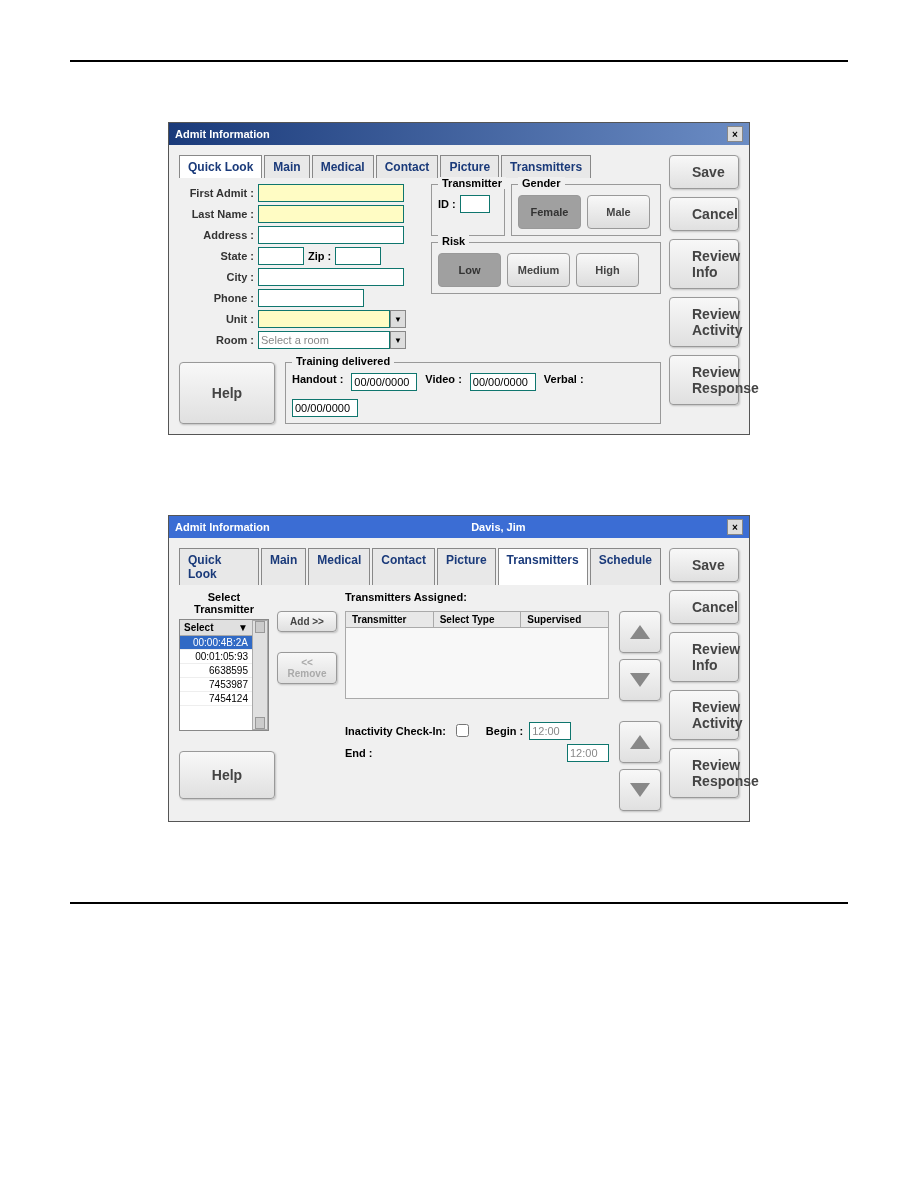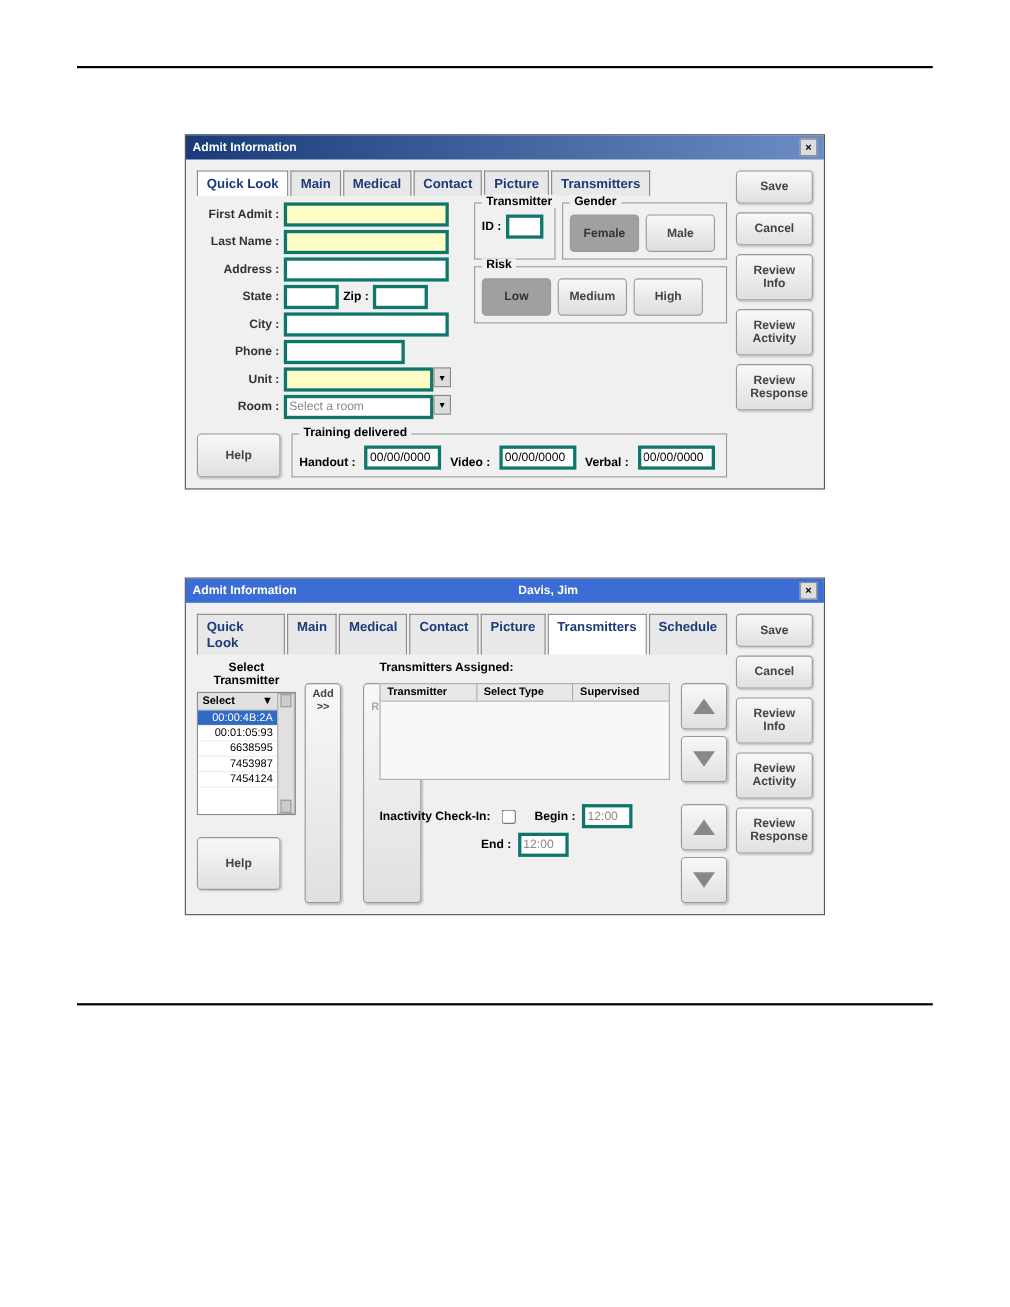--- a/index.html
+++ b/index.html
@@ -68,32 +68,32 @@
   }
   .tab.active {
     background: white;
     color: #1a3a7a;
   }
   .tab.hl { color: #1a3a7a; }
   .btn3d {
     background: linear-gradient(#f8f8f8, #e0e0e0);
     border: 1px solid #999;
     border-radius: 4px;
-    padding: 8px 12px;
+    padding: 8px 22px;
     text-align: center;
     font-weight: bold;
     color: #444;
-    font-size: 11px;
+    font-size: 14px;
     box-shadow: 1px 1px 2px rgba(0,0,0,0.2);
   }
   .btn3d.small { padding: 4px 6px; font-size: 10px; }
   .form-row { display: flex; align-items: center; margin-bottom: 3px; gap: 4px; }
   .form-label { width: 75px; text-align: right; font-weight: bold; color: #333; font-size: 11px; }
   .text-input {
-    border: 3px solid #0f766e;
+    border: 1px solid #0f766e;
     background: white;
     height: 16px;
     padding: 0 2px;
     font-size: 11px;
   }
   .text-input.req { background: #fffcc4; }
   .combo { display: flex; }
   .combo .arrow {
     background: #ddd; border: 1px solid #888; width: 14px; height: 16px;
     display: flex; align-items: center; justify-content: center; font-size: 8px;
@@ -265,21 +265,21 @@
               <div class="toggle-btn">High</div>
             </div>
           </div>
         </div>
       </div>
 
       <div style="display:flex; gap:10px; margin-top:10px; align-items:stretch;">
         <div class="btn3d" style="width:50px;display:flex;align-items:center;justify-content:center;">Help</div>
         <div class="fieldset" style="flex:1;margin-bottom:0;">
           <div class="legend">Training delivered</div>
-          <div style="display:flex;gap:8px;margin-top:4px;align-items:flex-end;flex-wrap:wrap;">
+          <div style="display:flex;gap:8px;margin-top:4px;align-items:flex-start;flex-wrap:wrap;">
             <span style="font-weight:bold">Handout :</span>
             <input class="text-input" style="width: 60px;" value="00/00/0000">
             <span style="font-weight:bold">Video :</span>
             <input class="text-input" style="width: 60px;" value="00/00/0000">
             <span style="font-weight:bold">Verbal :</span>
             <input class="text-input" style="width: 60px;" value="00/00/0000">
           </div>
         </div>
       </div>
     </div>
@@ -330,21 +330,21 @@
               <div class="item">00:01:05:93</div>
               <div class="item">6638595</div>
               <div class="item">7453987</div>
               <div class="item">7454124</div>
             </div>
             <div class="scrollbar"></div>
           </div>
           <div class="btn3d" style="margin-top:20px;width:50px;display:flex;align-items:center;justify-content:center;height:30px;">Help</div>
         </div>
 
-        <div style="width:60px;display:flex;flex-direction:row;gap:20px;padding-top:20px;">
+        <div style="width:60px;display:flex;flex-direction:column;gap:20px;padding-top:20px;">
           <div class="btn3d small">Add &gt;&gt;</div>
           <div class="btn3d small" style="color:#aaa">&lt;&lt; Remove</div>
         </div>
 
         <div style="flex:1;">
           <div style="font-weight:bold;margin-bottom:8px;">Transmitters Assigned:</div>
           <div style="display:flex; gap:10px;">
             <div style="flex:1;">
               <div class="table-hdr">
                 <div style="flex:1">Transmitter</div>
@@ -364,21 +364,21 @@
           </div>
 
           <div style="display:flex;gap:10px;margin-top:20px;align-items:flex-start;">
             <div style="flex:1;">
               <div style="display:flex;align-items:center;gap:6px;margin-bottom:4px;">
                 <span style="font-weight:bold">Inactivity Check-In:</span>
                 <input type="checkbox" style="">
                 <span style="font-weight:bold;margin-left:8px;">Begin :</span>
                 <input class="text-input" style="width: 36px; color: rgb(136, 136, 136);" value="12:00">
               </div>
-              <div style="display:flex;align-items:center;gap:6px;justify-content:center;padding-right:0;">
+              <div style="display:flex;align-items:center;gap:6px;justify-content:space-between;padding-right:0;">
                 <span style="font-weight:bold">End :</span>
                 <input class="text-input" style="width: 36px; color: rgb(136, 136, 136);" value="12:00">
               </div>
             </div>
             <div style="display:flex;flex-direction:column;gap:6px;">
               <div class="arrow-btn">
                     <div class="arrow-shape arrow-up"></div>
                   </div>
               <div class="arrow-btn">
                     <div class="arrow-shape arrow-down"></div>

